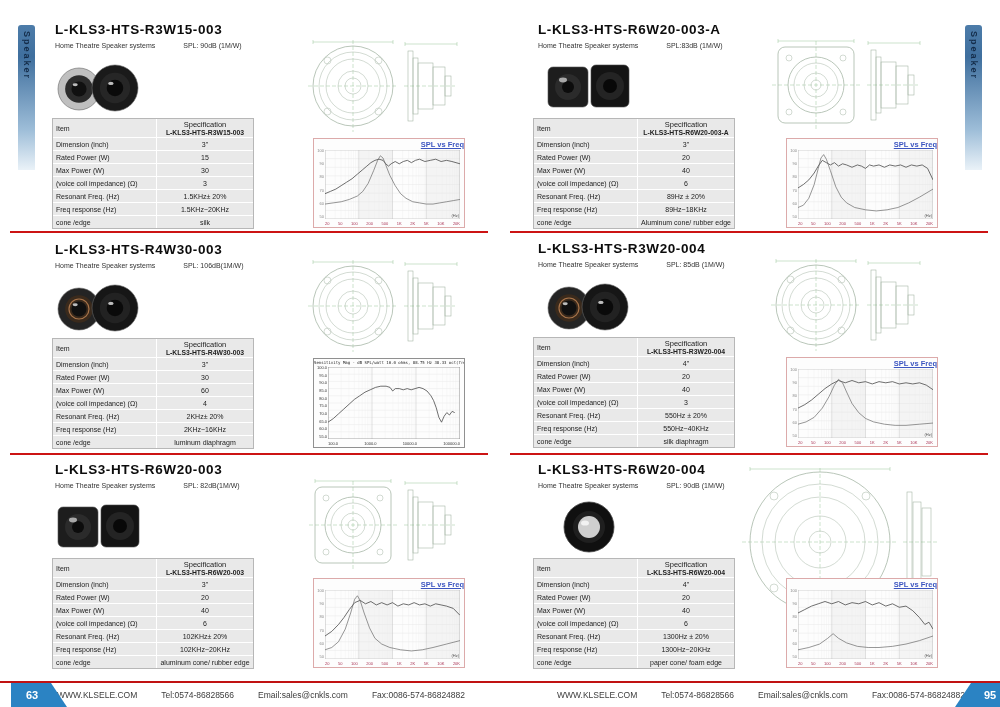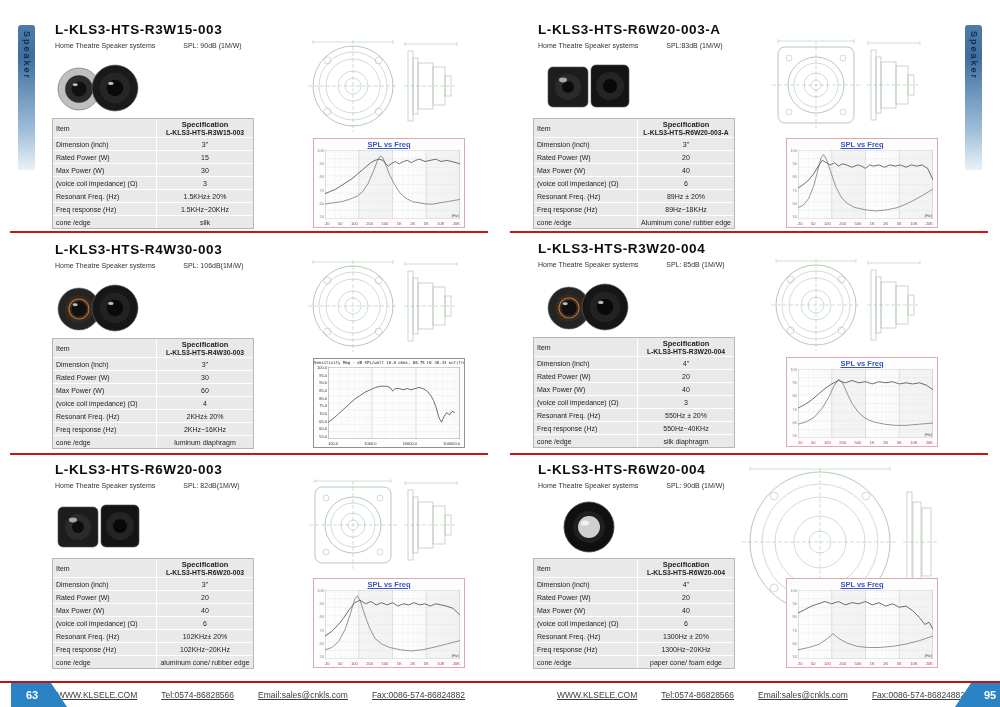--- a/index.html
+++ b/index.html
@@ -30,54 +30,54 @@
   .spec{position:absolute;left:52px;top:96px;width:200px;font-size:7px;color:#222;
         border:1px solid #b7b7b7;background:#fff;}
   .pgR .spec{left:33px;}
   .trow{display:flex;border-bottom:1px solid #fff;}
   .trow:last-child{border-bottom:none;}
   .tc{background:#e9e9e9;padding:2.5px 3px;box-sizing:border-box;min-height:12px;}
   .tlabel{flex:0 0 52%;border-right:1px solid #fff;text-align:left;}
   .tval{flex:1;text-align:center;}
   .thead .tlabel{display:flex;align-items:center;}
   .thead .tval{padding:1px 2px;}
-  .spec1{font-weight:bold;font-size:7.5px;}
+  .spec1{font-weight:normal;font-size:7.5px;}
   .spec2{font-weight:bold;font-size:6.8px;text-align:center;white-space:nowrap;}
 
   
   .draw{position:absolute;left:305px;top:12px;width:165px;height:100px;}
   .pgR .draw{left:268px;}
   .pgR .product .draw.big{left:235px;top:0;width:205px;height:155px;}
   .draw svg{width:100%;height:100%;}
 
   
   .chartbox{position:absolute;left:313px;top:116px;width:152px;height:90px;background:#fdfdfd;box-sizing:border-box;}
   .pgR .chartbox{left:286px;}
   .splc{border:1px solid #dcaaaa;}
   .sens{border:1px solid #909090;}
-  .ctitle{position:absolute;left:0;right:0;top:1px;text-align:center;}
+  .ctitle{position:absolute;left:0;right:0;top:1px;text-align:right;}
   .splc .ctitle{font-size:7.5px;font-weight:bold;color:#3c55c0;text-decoration:underline;}
   .sens .ctitle{font-size:4px;color:#222;font-family:"DejaVu Sans Mono",monospace;white-space:nowrap;overflow:hidden;}
   .plot{position:absolute;left:11px;right:4px;top:11px;bottom:8px;}
   .sens .plot{left:14px;top:8px;}
   .plot svg{width:100%;height:100%;display:block;}
   .xticks{position:absolute;left:11px;right:4px;bottom:0;display:flex;justify-content:space-between;
           font-size:4px;color:#a35;line-height:7px;}
   .sens .xticks{color:#333;left:14px;}
   .yticks{position:absolute;left:1px;top:10px;bottom:8px;width:9px;display:flex;flex-direction:column;
           justify-content:space-between;font-size:4px;color:#888;text-align:right;line-height:4px;}
   .sens .yticks{color:#333;width:12px;top:7px;}
   .hzlab{position:absolute;right:5px;bottom:9px;font-size:4px;color:#555;}
 
   
   .sep{position:absolute;left:10px;width:478px;height:2px;background:#cc1414;}
   .footline{position:absolute;left:0;top:681px;width:1000px;height:2px;background:#c01212;}
   .footer{position:absolute;left:0;top:683px;width:1000px;height:24px;background:#fff;margin-left:11px;}
   .fhalf{position:absolute;top:0;width:500px;height:24px;display:flex;align-items:center;
-         justify-content:center;gap:24px;font-size:8.5px;color:#3c3c3c;white-space:nowrap;text-decoration:underline;}
+         justify-content:center;gap:24px;font-size:8.5px;color:#3c3c3c;white-space:nowrap;}
   .badge{position:absolute;top:0;width:56px;height:24px;background:#2b83c3;color:#fff;
          font-size:11px;font-weight:bold;display:flex;align-items:center;justify-content:center;z-index:5;}
   .badgeL{left:0;clip-path:polygon(0 0,40px 0,56px 100%,0 100%);padding-right:14px;box-sizing:border-box;}
   .badgeR{left:944px;clip-path:polygon(16px 0,56px 0,56px 100%,0 100%);padding-left:14px;box-sizing:border-box;}
 </style>
 </head>
 <body>
 
 <div class="sheet">
 

